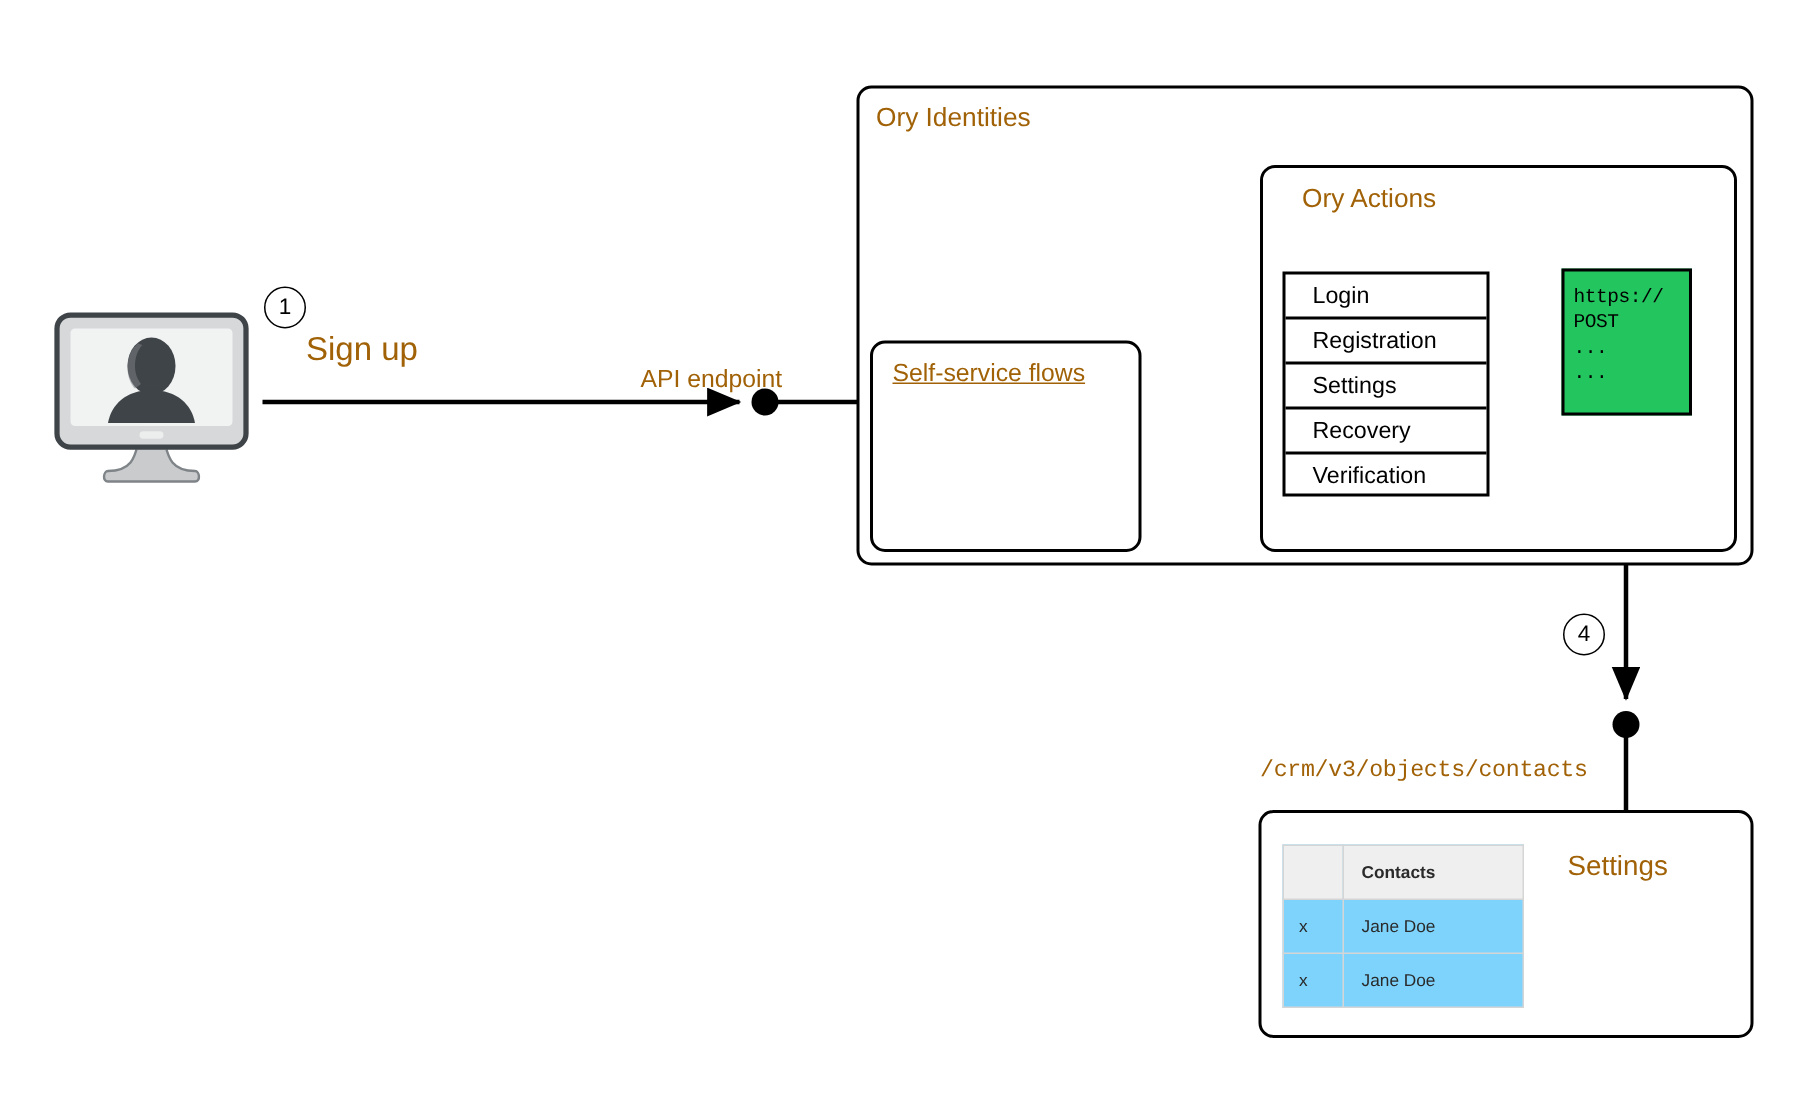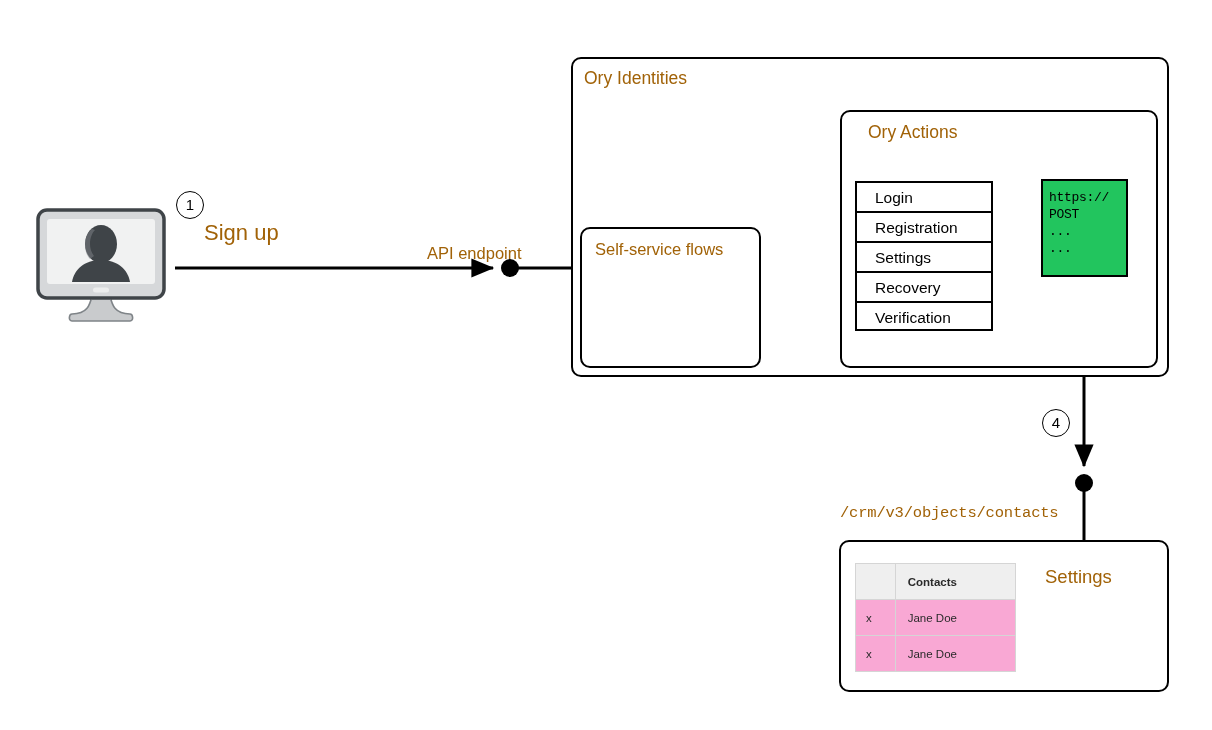--- a/index.html
+++ b/index.html
@@ -83,21 +83,21 @@
     white-space: nowrap;
   }
 
   
   #contacts-table {
     position: absolute;
     left: 855px;
     top: 563px;
     width: 161px;
     border-collapse: collapse;
-    background: #f9a8d4;
+    background: #7dd3fc;
     font-size: 11.5px;
   }
   #contacts-table td, #contacts-table th {
     border: 1px solid #d5d5d5;
     box-sizing: border-box;
     text-align: left;
     font-weight: normal;
   }
   #contacts-table thead th {
     background: #efefef;
@@ -187,21 +187,21 @@
 <div class="step" style="left:176px; top:191px;">1</div>
 <div class="step" style="left:774px; top:197px;">2</div>
 <div class="step" style="left:1070px; top:139px;">3</div>
 <div class="step" style="left:1042px; top:409px;">4</div>
 
 <div class="rbox" style="left:571px; top:57px; width:598px; height:320px;"></div>
 
 <div class="lbl" style="left:584px; top:68px; font-size:17.5px;">Ory Identities</div>
 
 <div class="rbox" style="left:580px; top:227px; width:181px; height:141px;"></div>
-<div class="lbl" style="left:595px; top:240px; font-size:16.5px;">Self-service flows</div>
+<div class="lbl" style="left:595px; top:240px; font-size:16.5px;text-decoration:underline;">Self-service flows</div>
 
 <div class="rbox" style="left:840px; top:110px; width:318px; height:258px;"></div>
 <div class="lbl" style="left:868px; top:122px; font-size:17.5px;">Ory Actions</div>
 
 <div id="flow-list">
   <div class="flow-row">Login</div>
   <div class="flow-row">Registration</div>
   <div class="flow-row">Settings</div>
   <div class="flow-row">Recovery</div>
   <div class="flow-row">Verification</div>

